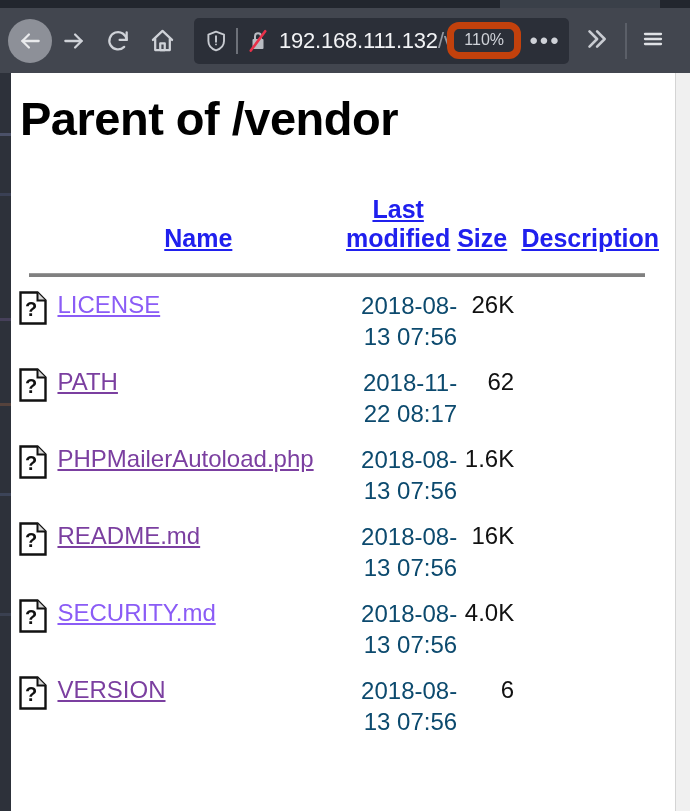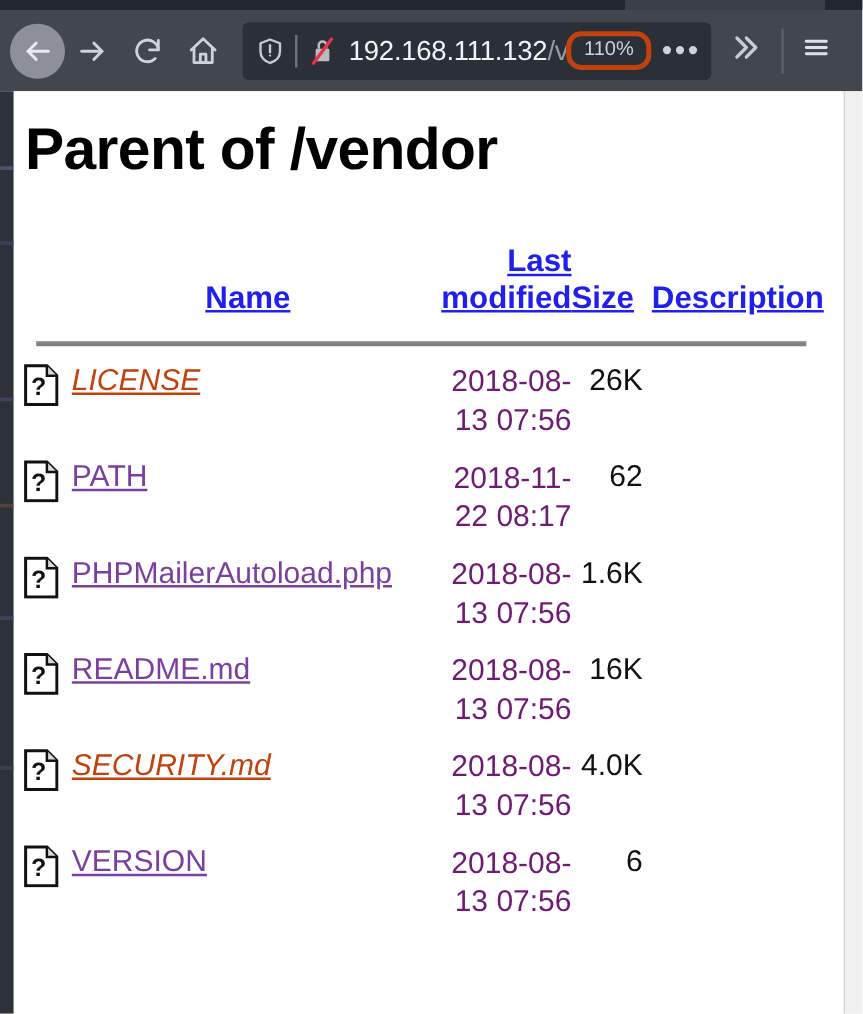--- a/index.html
+++ b/index.html
@@ -87,21 +87,21 @@
     font-family: "Liberation Sans", sans-serif;
     font-size: 22px;
     color: #f2f3f5;
     white-space: nowrap;
     overflow: hidden;
     letter-spacing: -0.2px;
   }
   .urltext .dim { color: #9599a1; }
   .zoomchip {
     flex: none;
-    border: 4px solid #c2410c;
+    border: 7px solid #c2410c;
     border-radius: 12px;
     padding: 2px 10px 3px 10px;
     font-size: 16px;
     color: #f0c674;
     margin-right: 6px;
   }
   .zoomchip .zpct { color: #cfd2d8; }
   .ellipsisbtn {
     flex: none;
     width: 36px; height: 36px;
@@ -189,21 +189,21 @@
     padding: 0 0 6px 0;
   }
   table.listing th a {
     color: #2020ee;
     text-decoration: underline;
     font-weight: bold;
     font-size: 25px;
   }
   th.c-icon { width: 46px; }
   th.c-name { text-align: center; width: 300px; }
-  th.c-date { text-align: right; width: 128px; }
+  th.c-date { text-align: center; width: 128px; }
   th.c-size { text-align: left; width: 62px; padding-right: 0; }
   th.c-desc { text-align: right; width: 150px; padding-left: 10px; }
 
   tr.hr-row td {
     padding: 0;
   }
   .hrline {
     height: 3px;
     background: #808080;
     border-top: 1px solid #9a9a9a;
@@ -221,27 +221,27 @@
   }
   td.c-name {
     padding-top: 22px;
     padding-left: 2px;
   }
   td.c-name a {
     text-decoration: underline;
     font-size: 24px;
     white-space: nowrap;
   }
-  a.link-new { color: #c2410c; font-style: italic; }
+  a.link-new { color: #8b5cf6; }
   a.link-visited { color: #7b3fa0; }
 
   td.c-date {
     text-align: right;
     font-size: 24px;
-    color: #701a75;
+    color: #0c4a6e;
     padding-top: 4px;
     padding-right: 4px;
     line-height: 1.28;
     white-space: pre-line;
   }
   td.c-size {
     text-align: right;
     font-size: 24px;
     color: #111;
     padding-top: 26px;

